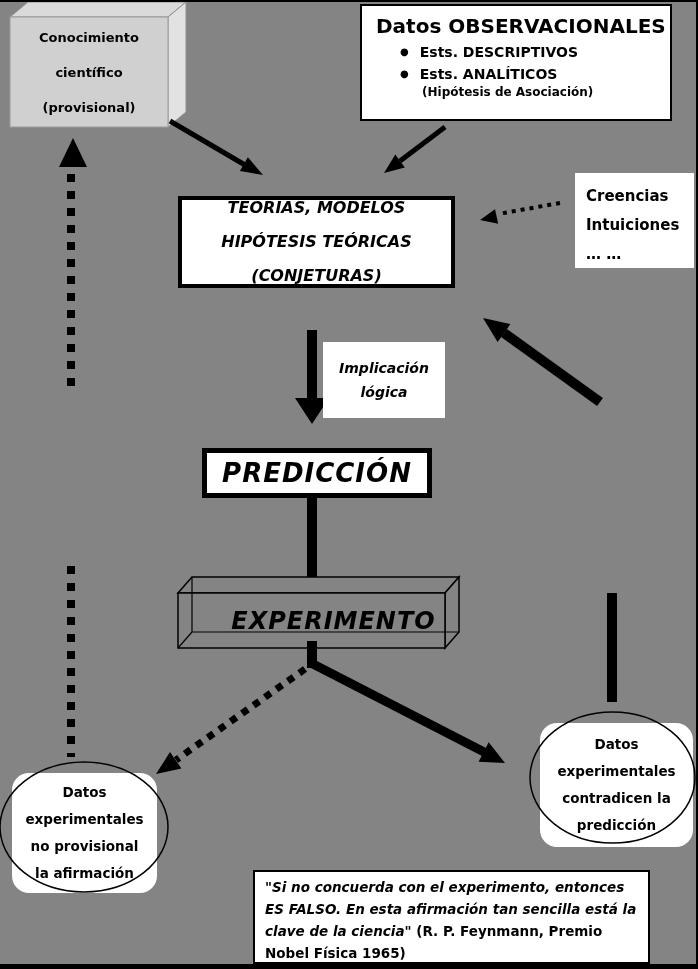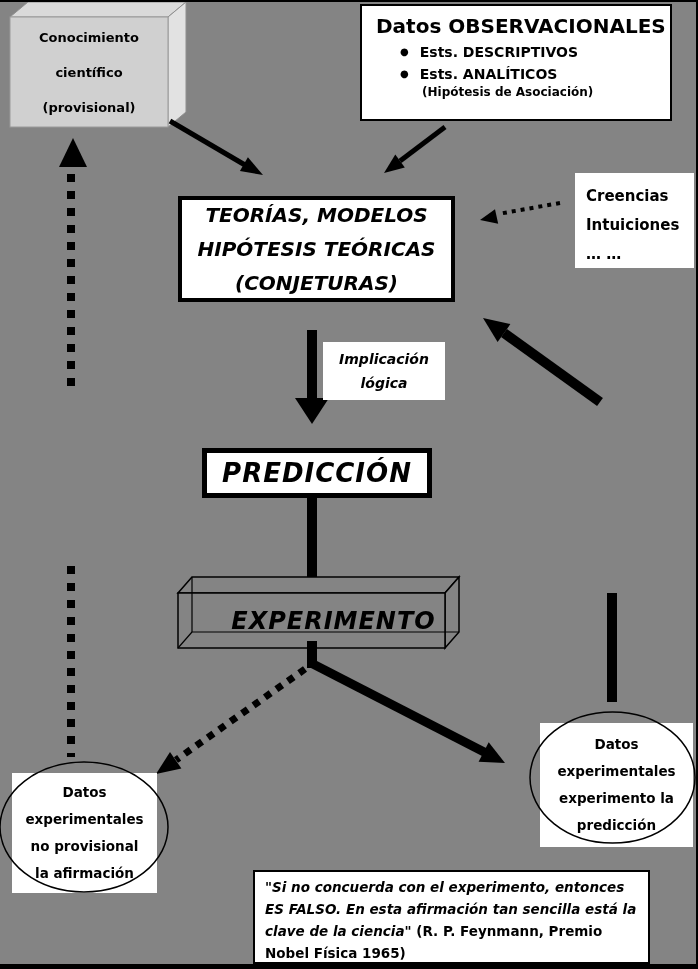--- a/index.html
+++ b/index.html
@@ -19,40 +19,40 @@
 
   .cube-text{left:10px;top:17px;width:158px;height:110px;display:flex;flex-direction:column;
     justify-content:center;align-items:center;text-align:center;font-size:13px;line-height:35px;}
 
   .datos{left:360px;top:4px;width:312px;height:117px;border:2px solid #000;}
   .db-title{margin:8px 0 4px 14px;font-size:20px;white-space:nowrap;}
   .bullet-row{display:flex;align-items:center;gap:11px;margin:6px 0 0 38px;font-size:14px;}
   .bullet-row .dot{font-size:10px;line-height:14px;}
   .db-note{margin:3px 0 0 60px;font-size:12px;}
 
-  .teorias{left:178px;top:196px;width:277px;height:106px;border:4px solid #000;
+  .teorias{left:178px;top:196px;width:277px;height:92px;border:4px solid #000;
     display:flex;flex-direction:column;justify-content:center;align-items:center;text-align:center;
-    font-size:20px;font-style:italic;line-height:34px;}
+    font-size:16px;font-style:italic;line-height:34px;}
 
   .creencias{left:575px;top:173px;width:119px;height:95px;padding:9px 0 0 11px;
     font-size:15px;line-height:29px;}
 
-  .implic{left:323px;top:342px;width:122px;height:58px;display:flex;flex-direction:column;
+  .implic{left:323px;top:342px;width:122px;height:76px;display:flex;flex-direction:column;
     justify-content:center;align-items:center;text-align:center;
     font-size:14px;font-style:italic;line-height:24px;}
 
   .prediccion{left:202px;top:448px;width:230px;height:50px;border:5px solid #000;
     display:flex;justify-content:center;align-items:center;
     font-size:26px;font-style:italic;letter-spacing:1px;}
 
   .experimento{left:178px;top:593px;width:267px;height:55px;display:flex;justify-content:center;
     align-items:center;font-size:24px;font-style:italic;letter-spacing:1px;z-index:2;padding-left:22px;}
 
   .ell-box{display:flex;flex-direction:column;justify-content:center;align-items:center;
-    text-align:center;font-size:13.5px;line-height:27px;}
+    text-align:center;font-size:13.5px;line-height:27px;border-radius:17px;}
   .ell-left{left:12px;top:773px;width:145px;height:120px;}
   .ell-right{left:540px;top:723px;width:153px;height:124px;}
 
   .quote{left:253px;top:870px;width:397px;height:94px;border:2px solid #000;
     padding:4px 10px;font-size:13.5px;line-height:22px;}
   .q-italic{font-style:italic;}
 </style>
 </head>
 <body>
 
@@ -171,21 +171,21 @@
   <div class="abs node panel ell-box ell-left">
     <span>Datos</span>
     <span>experimentales</span>
     <span>no provisional</span>
     <span>la afirmación</span>
   </div>
 
   <div class="abs node panel ell-box ell-right">
     <span>Datos</span>
     <span>experimentales</span>
-    <span>experimento la</span>
+    <span>contradicen la</span>
     <span>predicción</span>
   </div>
 
   <div class="abs node panel quote">
     <span class="q-italic">"Si no concuerda con el experimento, entonces ES FALSO. En esta afirmación tan sencilla está la clave de la ciencia"</span><span> (R. P. Feynmann, Premio Nobel Física 1965)</span>
   </div>
 
   <svg id="top-layer" class="layer" width="698" height="969" viewBox="0 0 698 969">
     <ellipse cx="84" cy="827" rx="84" ry="65" fill="none" stroke="#000" stroke-width="1.5"></ellipse>
     <ellipse cx="612.5" cy="777.5" rx="82.5" ry="65.5" fill="none" stroke="#000" stroke-width="1.5"></ellipse>

